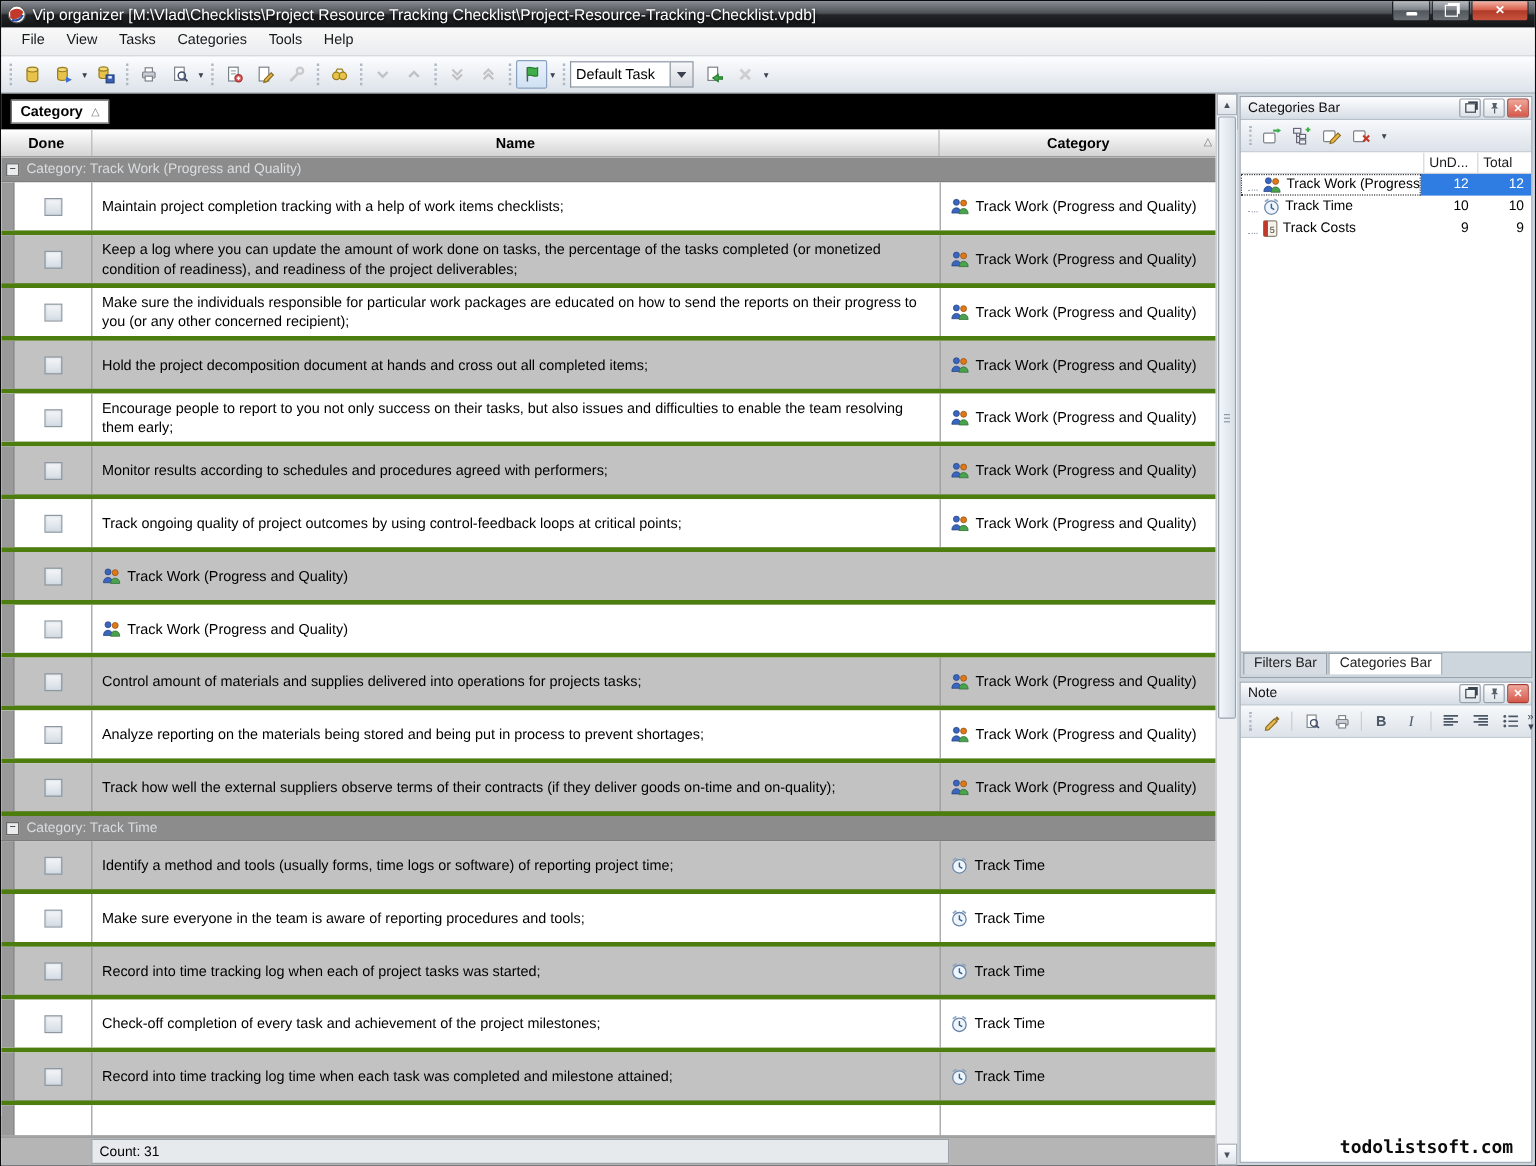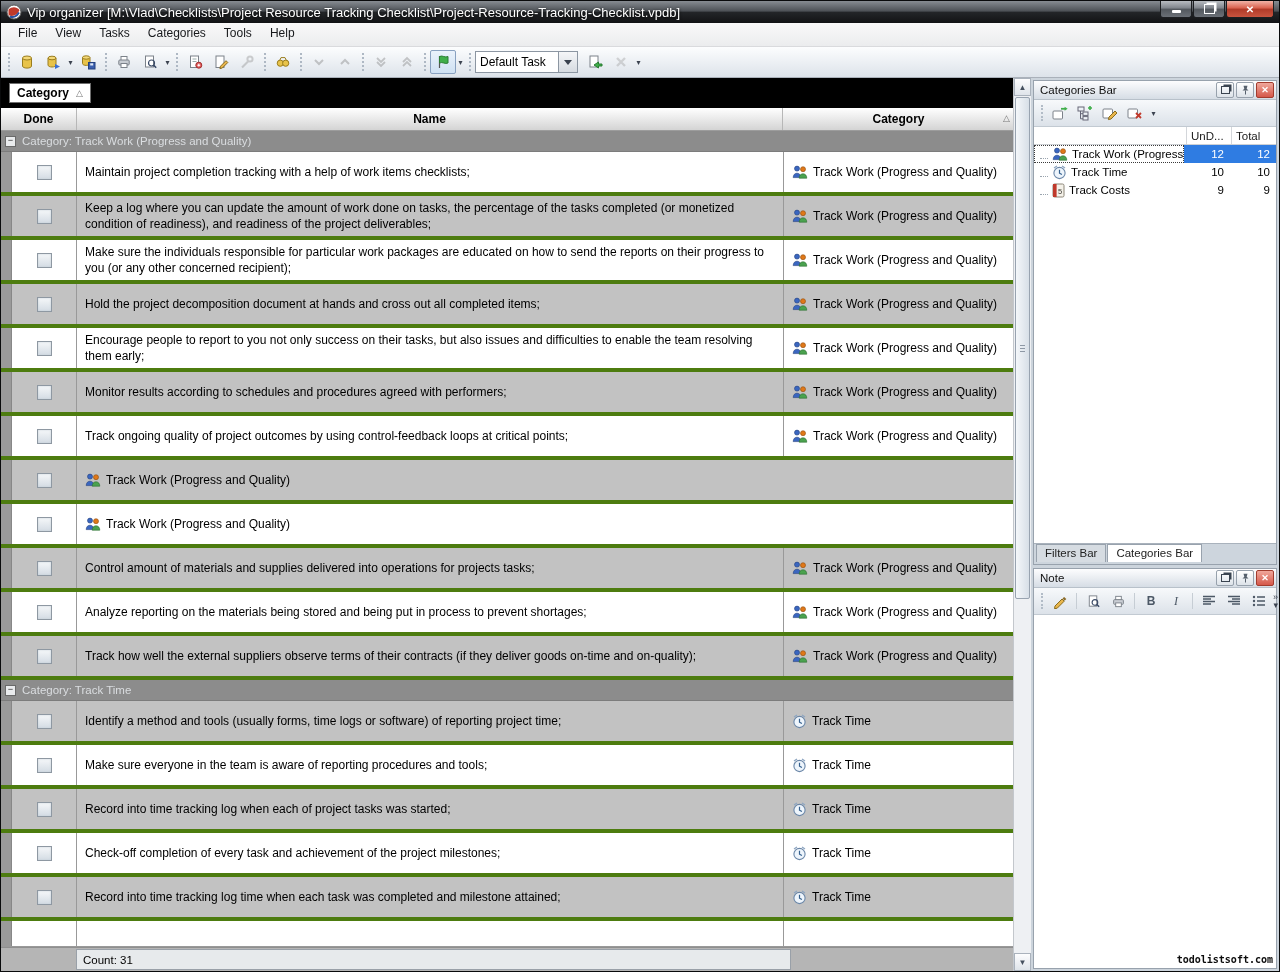--- a/index.html
+++ b/index.html
@@ -93,21 +93,21 @@
   .tr-num{width:40px;flex:0 0 40px;display:flex;align-items:center;justify-content:flex-end;padding-right:6px}
   .tree-row.sel .tr-labelcell{outline:1px dotted #3a3a3a;outline-offset:-1px}
   .tree-row.sel .tr-num{background:#2f7ce2;color:#fff}
   .tree-filler{flex:1;background:#fff}
   .panel-tabs{height:20px;flex:0 0 20px;background:#cdd5dd;border-top:1px solid #a9b2bc;display:flex;align-items:flex-start;padding:0 0 0 2px;gap:1px}
   .tab{font-size:11.5px;padding:2px 8px 3px;border:1px solid #98a2ad;border-bottom:none;background:#d6dce2;color:#222}
   .tab.active{background:#fff}
 
   
   .note-content{flex:1;background:#fff;position:relative;min-height:0}
-  .watermark{position:absolute;right:3px;bottom:3px;font-family:"DejaVu Sans Mono",monospace;font-weight:bold;font-size:10px;color:#0c0c0c}
+  .watermark{position:absolute;right:15px;bottom:3px;font-family:"DejaVu Sans Mono",monospace;font-weight:bold;font-size:15px;color:#0c0c0c}
 
   svg{display:block}
 </style>
 </head>
 <body>
 
 <div class="window">
 
   <div class="titlebar">
     <span class="app-icon">

